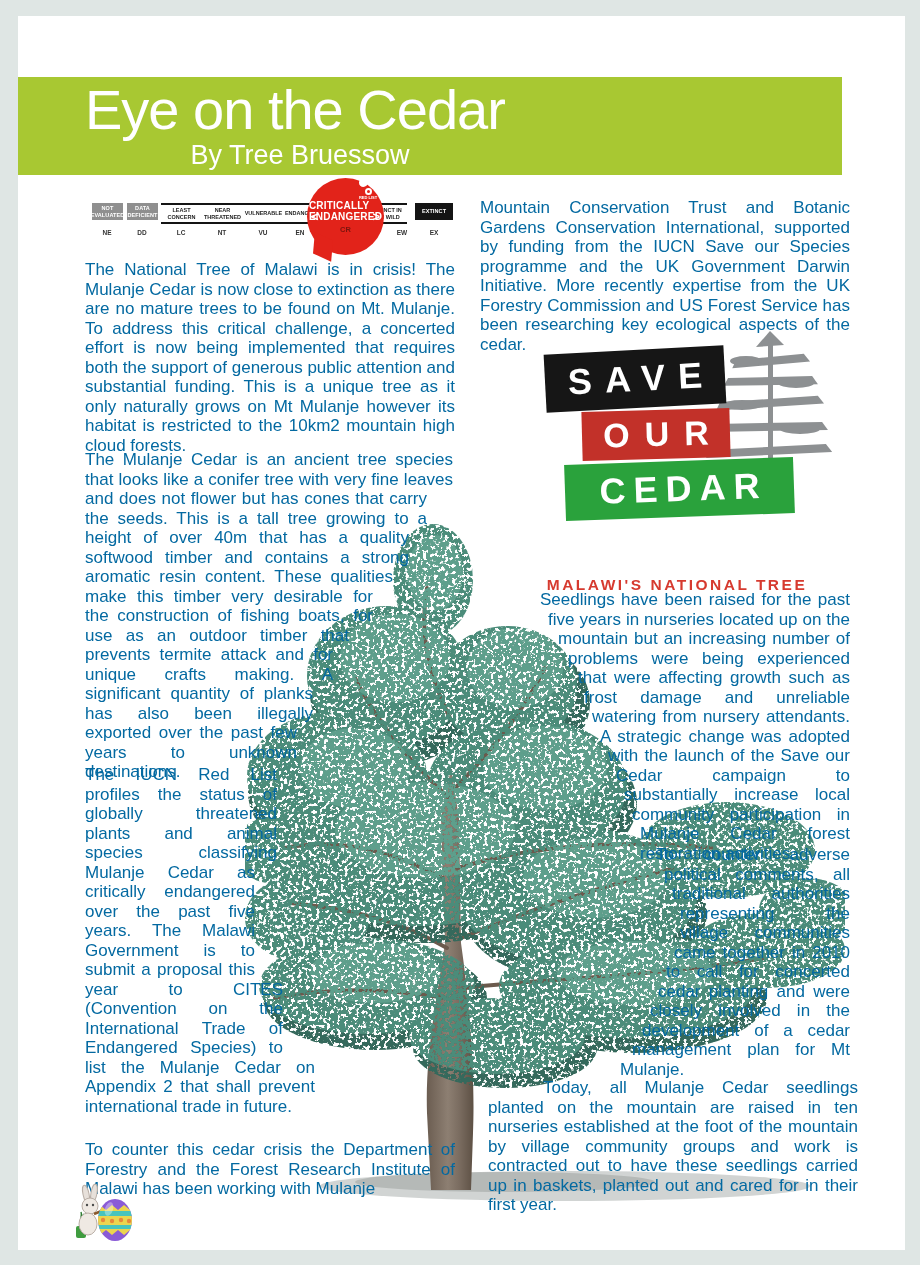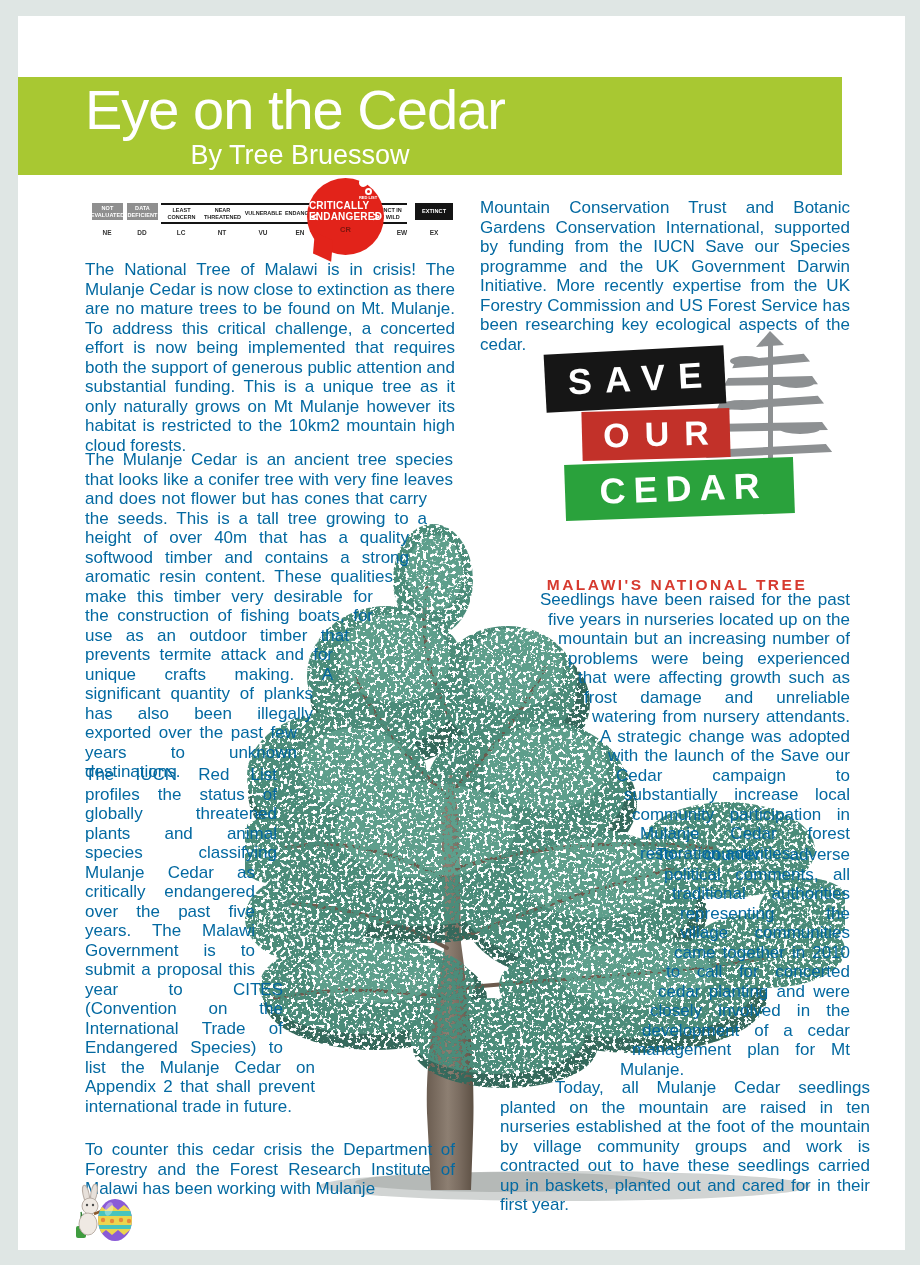--- a/index.html
+++ b/index.html
@@ -303,21 +303,21 @@
   <i class="fl" style="width:186px;height:20px;"></i>
   <i class="fl" style="width:178px;height:20px;"></i>
   <i class="fl" style="width:170px;height:20px;"></i>
   <i class="fl" style="width:162px;height:20px;"></i>
   <i class="fl" style="width:152px;height:20px;"></i>
   <i class="fl" style="width:140px;height:20px;"></i>
   <i class="fl" style="width:10px;height:20px;"></i>
   <span>To counter adverse political comments, all traditional authorities representing the village communities came together in 2010 to call for concerted cedar planting and were closely involved in the development of a cedar management plan for Mt Mulanje.</span>
 </div>
 
-<div class="para" style="left:500px;top:1078px;">
+<div class="para" style="left:488px;top:1078px;">
   <span class="indent">Today, all Mulanje Cedar seedlings planted on the mountain are raised in ten nurseries established at the foot of the mountain by village community groups and work is contracted out to have these seedlings carried up in baskets, planted out and cared for in their first year.</span>
 </div>
 
 <svg class="easter" width="66" height="66" viewBox="0 0 66 66">
   <defs>
     <clipPath id="eggclip">
         <ellipse cx="41" cy="40" rx="17" ry="21"></ellipse>
       </clipPath>
   </defs>
 

